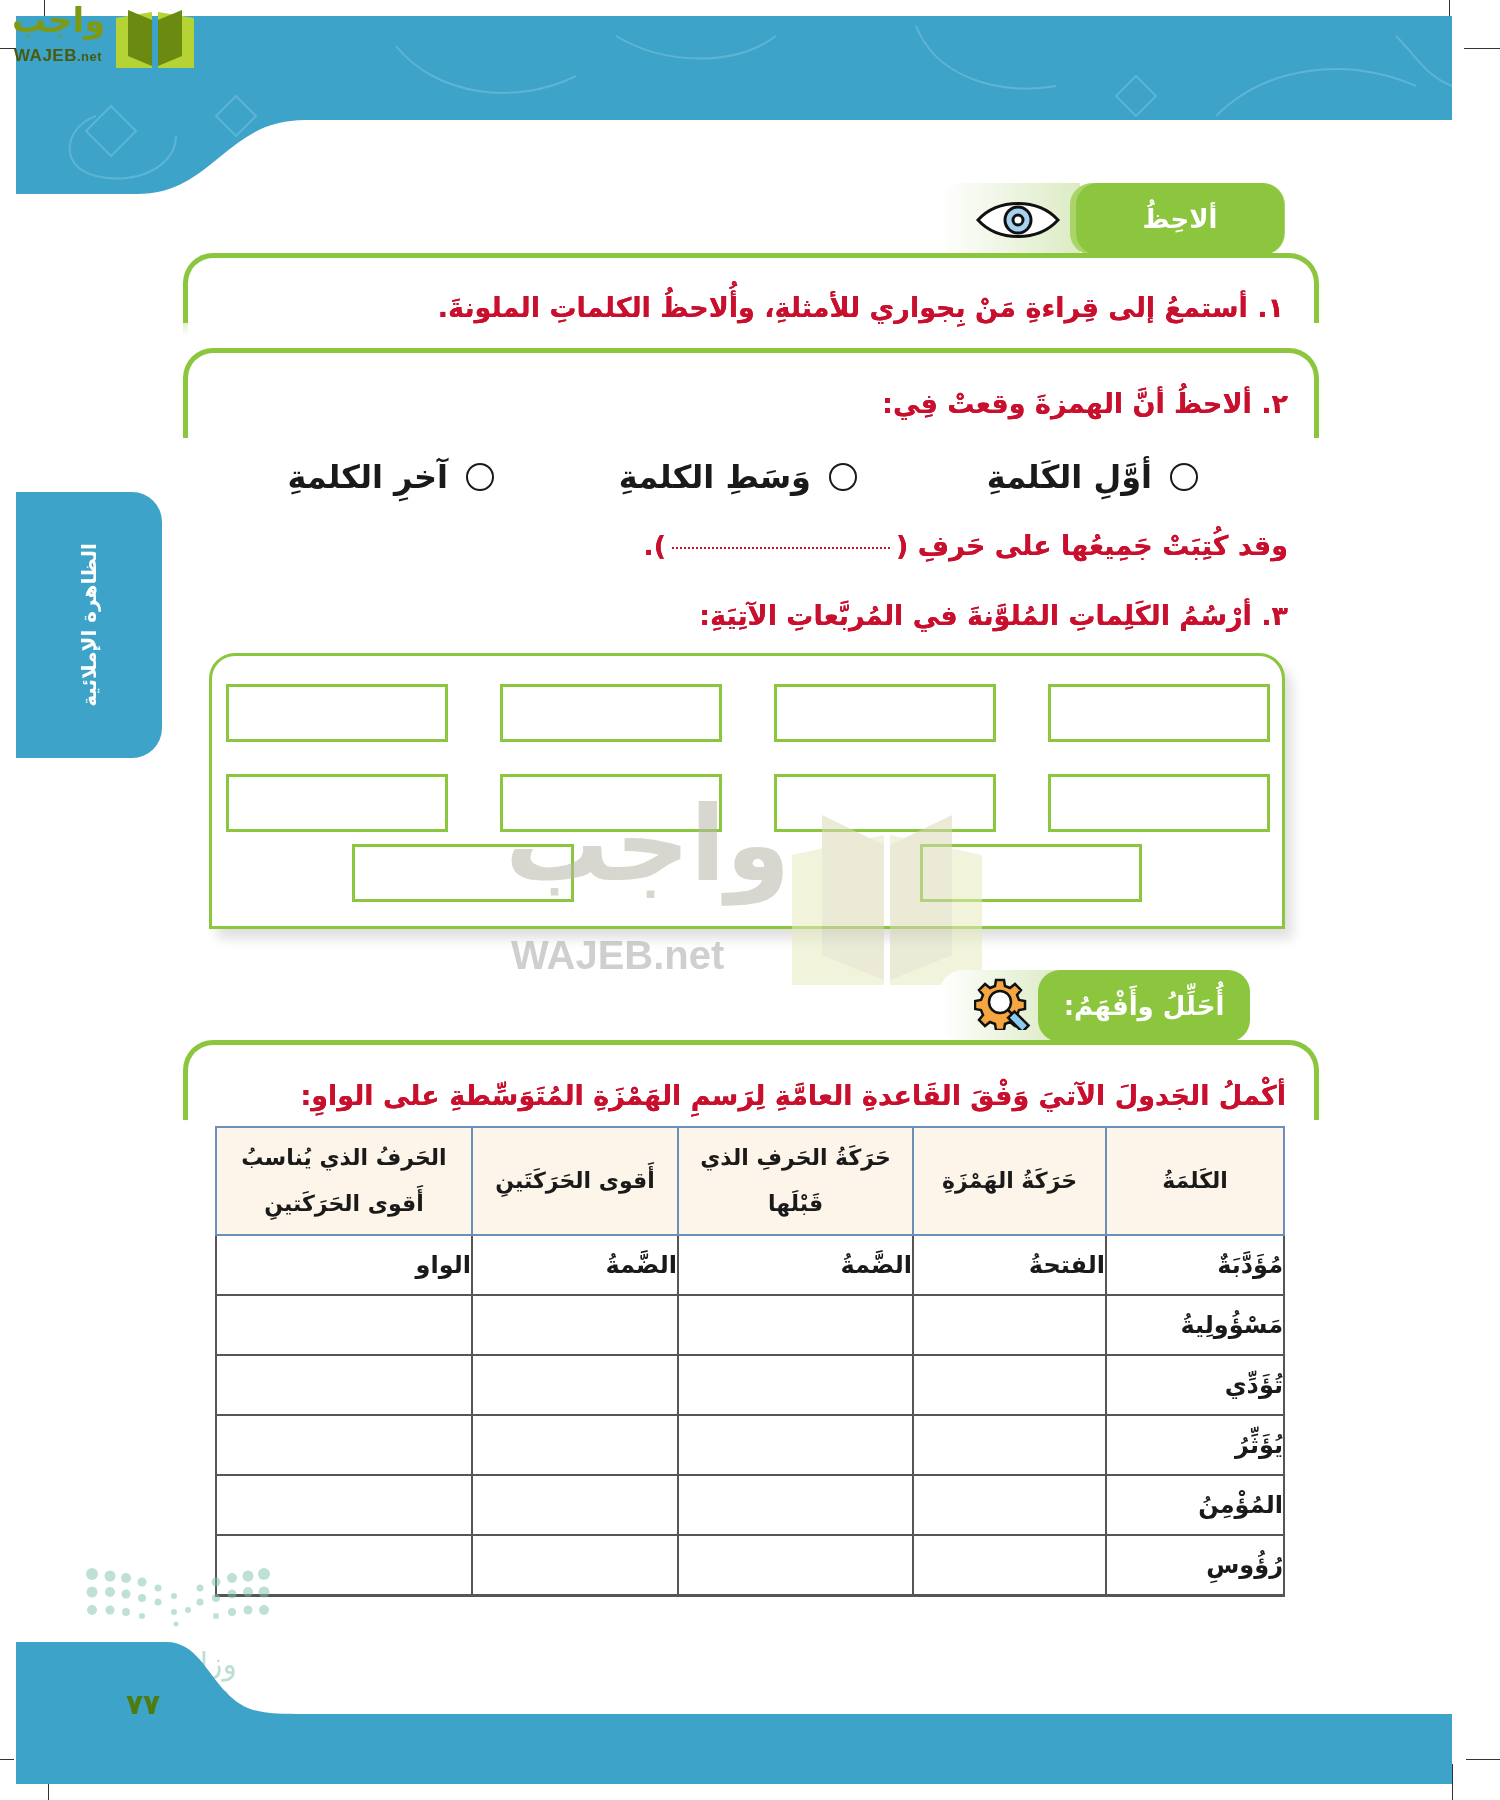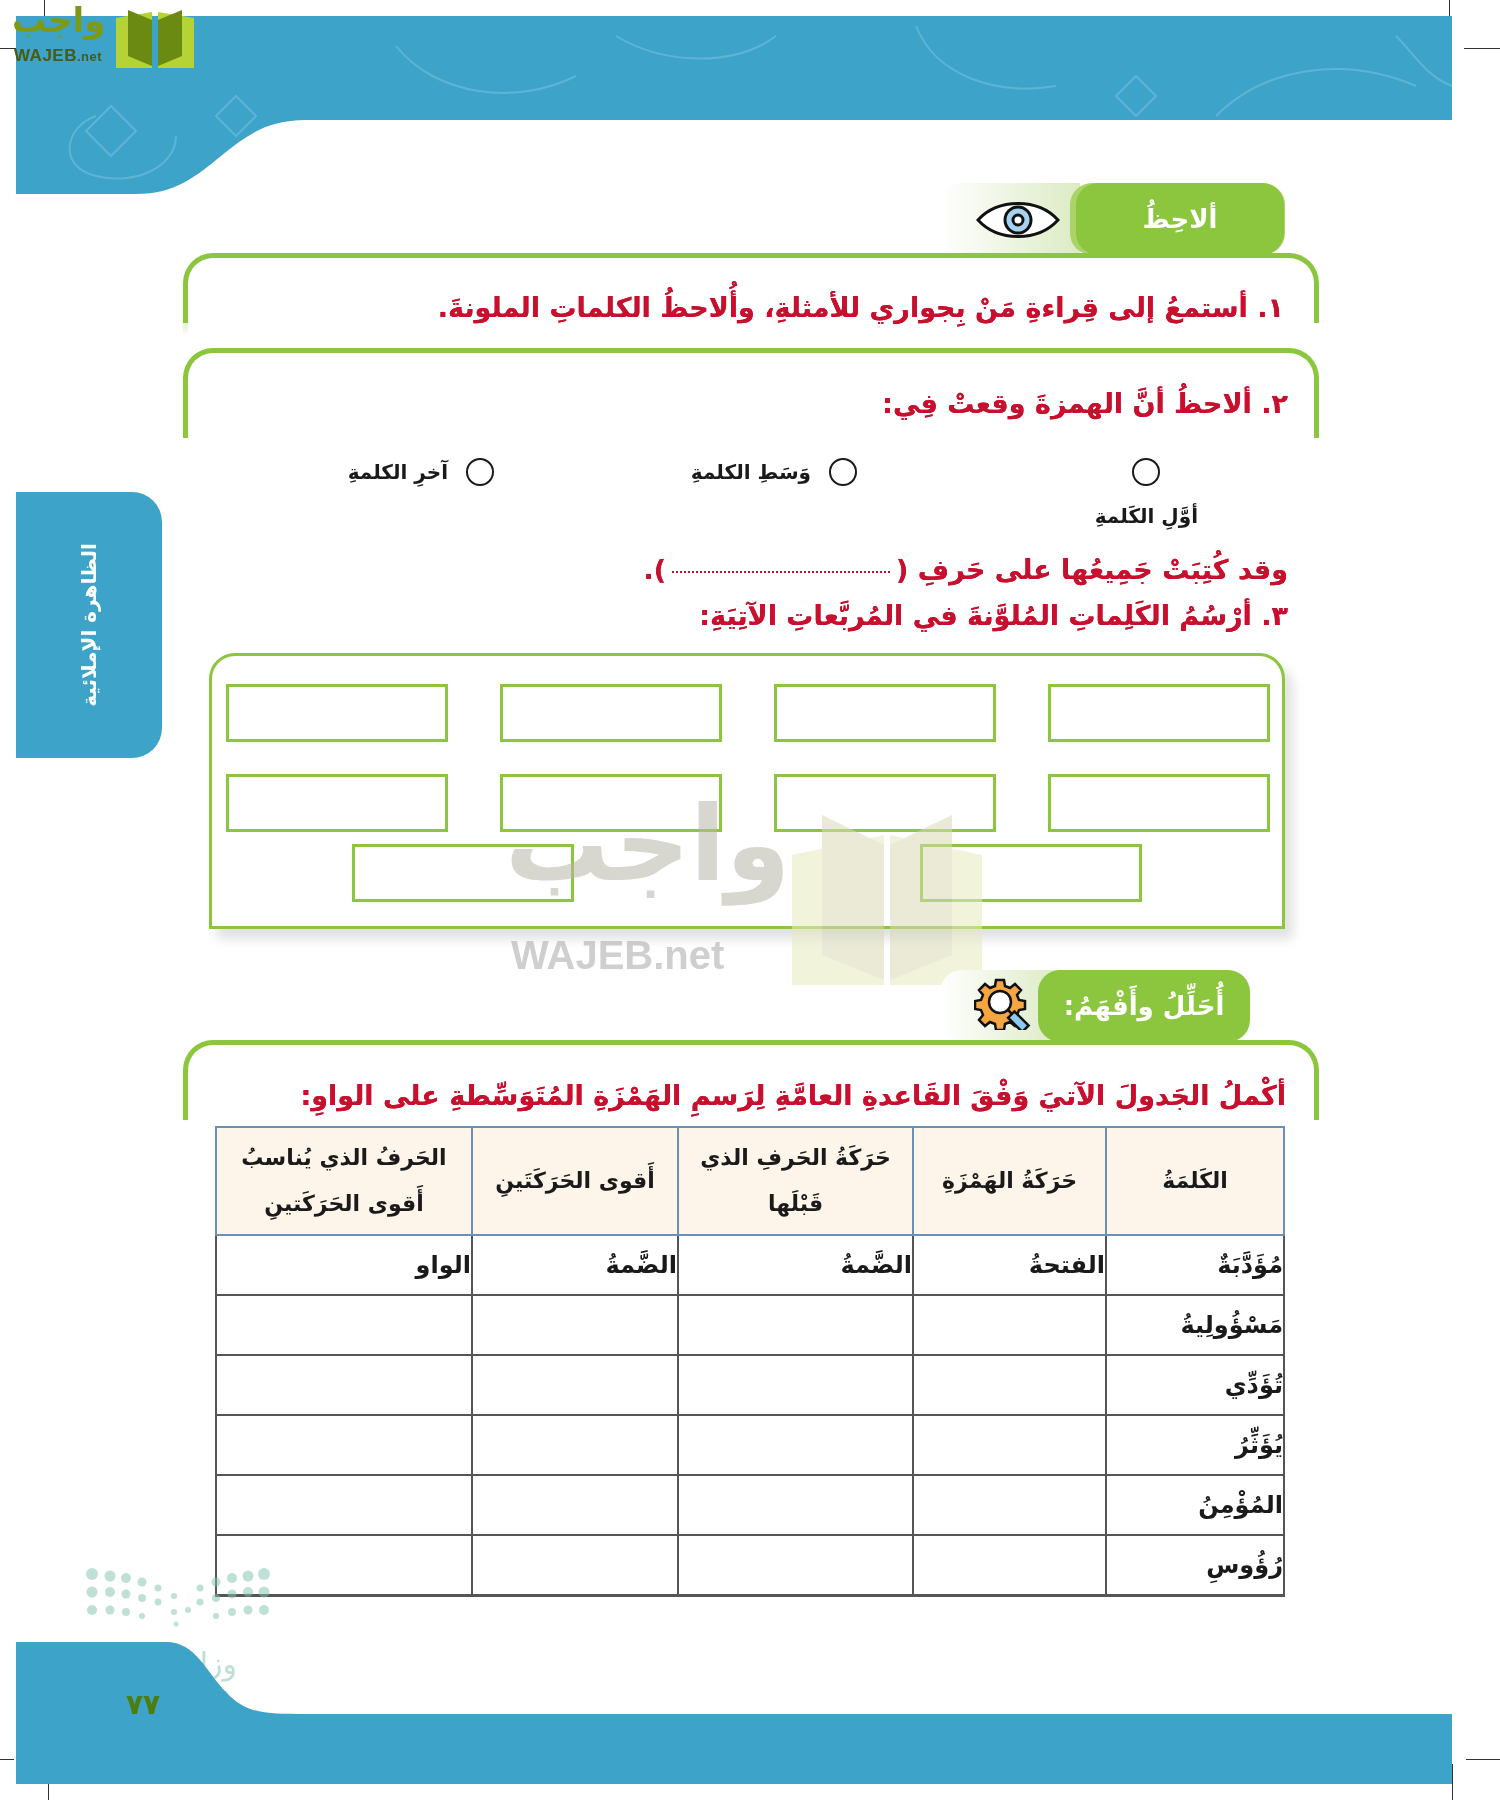--- a/index.html
+++ b/index.html
@@ -30,21 +30,21 @@
   .tab-under { position: absolute; height: 72px; border-radius: 22px; background: #a9d467; }
 
   
   .frame { position: absolute; border: 5px solid #8cc63f; border-bottom: none; border-radius: 30px 30px 0 0; }
   .frame::before { content: ""; position: absolute; left: -5px; top: 28px; width: 5px; height: 50px; background: linear-gradient(#8cc63f, rgba(255,255,255,0)); }
 
   .red-line { position: absolute; color: #c8102e; font-weight: bold; font-size: 27px; white-space: nowrap; text-shadow: 0 0 0.6px #c8102e; }
 
   .option { position: absolute; display: flex; align-items: center; gap: 18px; top: 458px; }
   .radio { width: 28px; height: 28px; border: 2.5px solid #1a1a1a; border-radius: 50%; background: #fff; }
-  .option span { font-weight: bold; font-size: 20px; }
+  .option span { font-weight: bold; font-size: 32px; }
 
   .dots { display: inline-block; width: 218px; border-bottom: 2px dotted #c8102e; margin: 0 6px; vertical-align: middle; }
 
   
   .boxes-panel { position: absolute; left: 209px; top: 653px; width: 1076px; height: 276px; border: 3px solid #8cc63f; border-radius: 26px 26px 0 0; background: #fff; box-shadow: 8px 10px 12px rgba(0,0,0,0.12); }
   .word-box { position: absolute; width: 222px; height: 58px; border: 3px solid #8cc63f; background: #fff; }
 
   
   .watermark { position: absolute; left: 505px; top: 815px; width: 500px; height: 175px; opacity: 0.55; pointer-events: none; }
   .watermark .ar { position: absolute; left: 0; top: -32px; font-size: 104px; font-weight: bold; color: #b8b8a8; direction: rtl; }
@@ -121,34 +121,34 @@
   <circle cx="42" cy="24" r="13" fill="#a7d2ef" stroke="#111" stroke-width="3"></circle>
   <circle cx="42" cy="24" r="5" fill="#fff" stroke="#111" stroke-width="3"></circle>
 </svg>
 
 <div class="frame" style="left:183px;top:253px;width:1136px;height:70px;"></div>
 <div class="red-line" style="right:216px;top:292px;">١. أستمعُ إلى قِراءةِ مَنْ بِجواري للأمثلةِ، وأُلاحظُ الكلماتِ الملونةَ.</div>
 
 <div class="frame" style="left:183px;top:348px;width:1136px;height:90px;"></div>
 <div class="red-line" style="right:212px;top:388px;">٢. ألاحظُ أنَّ الهمزةَ وقعتْ فِي:</div>
 
-<div class="option" style="right:302px;flex-direction:column;">
+<div class="option" style="right:302px;">
   <span class="radio"></span>
   <span>أوَّلِ الكَلمةِ</span>
 </div>
 <div class="option" style="right:643px;">
   <span class="radio"></span>
   <span>وَسَطِ الكلمةِ</span>
 </div>
 <div class="option" style="right:1006px;">
   <span class="radio"></span>
   <span>آخرِ الكلمةِ</span>
 </div>
 
-<div class="red-line" style="right:212px;top:530px;margin-top:24px;">
+<div class="red-line" style="right:212px;top:530px;">
   <span>وقد كُتِبَتْ جَمِيعُها على حَرفِ (</span><span class="dots"></span><span>).</span>
 </div>
 
 <div class="red-line" style="right:212px;top:600px;">٣. أرْسُمُ الكَلِماتِ المُلوَّنةَ في المُربَّعاتِ الآتِيَةِ:</div>
 
 <div class="boxes-panel">
   <div class="word-box" style="right:12px;top:28px;"></div>
   <div class="word-box" style="right:286px;top:28px;"></div>
   <div class="word-box" style="right:560px;top:28px;"></div>
   <div class="word-box" style="right:834px;top:28px;"></div>

